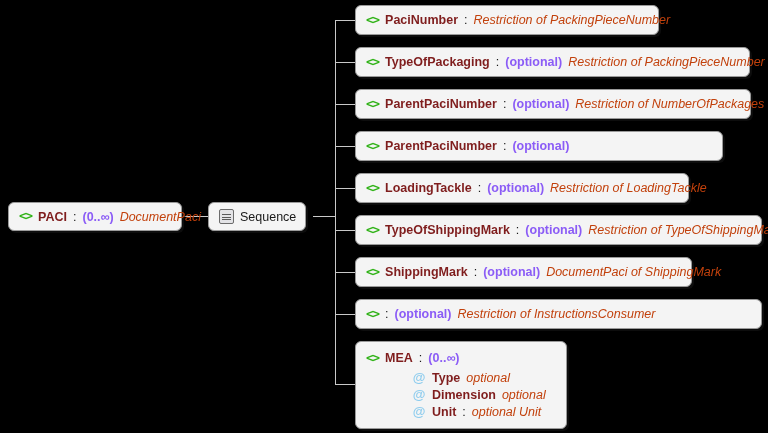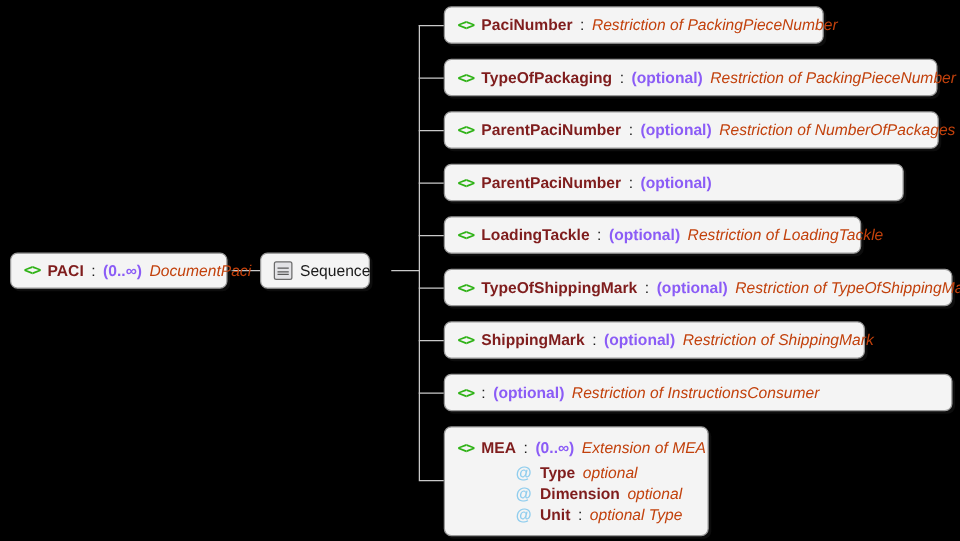--- a/index.html
+++ b/index.html
@@ -149,21 +149,21 @@
   <div class="node" style="left:8px; top:202px; width:174px; height:29px;">
     <div class="node-row">
       <span class="icon-element">&lt;&gt;</span>
       <span class="lbl-name">PACI</span>
       <span class="sep">:</span>
       <span class="lbl-card">(0..∞)</span>
       <span class="lbl-type">DocumentPaci</span>
     </div>
   </div>
 
-  <div class="node" style="left:208px; top:202px; width:88px; height:29px;">
+  <div class="node" style="left:208px; top:202px; width:98px; height:29px;">
     <div class="node-row">
       <span class="icon-sequence"></span>
       <span class="lbl-plain">Sequence</span>
     </div>
   </div>
 
   <div class="node" style="left:355px; top:5px; width:304px; height:30px;">
     <div class="node-row">
       <span class="icon-element">&lt;&gt;</span>
       <span class="lbl-name">PaciNumber</span>
@@ -221,55 +221,54 @@
       <span class="lbl-type">Restriction of TypeOfShippingMark</span>
     </div>
   </div>
 
   <div class="node" style="left:355px; top:257px; width:337px; height:30px;">
     <div class="node-row">
       <span class="icon-element">&lt;&gt;</span>
       <span class="lbl-name">ShippingMark</span>
       <span class="sep">:</span>
       <span class="lbl-card">(optional)</span>
-      <span class="lbl-type">Restriction of ShippingMark</span>
+      <span class="lbl-type">DocumentPaci of ShippingMark</span>
     </div>
   </div>
 
   <div class="node" style="left:355px; top:299px; width:407px; height:30px;">
     <div class="node-row">
       <span class="icon-element">&lt;&gt;</span>
       <span class="sep">:</span>
       <span class="lbl-card">(optional)</span>
       <span class="lbl-type">Restriction of InstructionsConsumer</span>
     </div>
   </div>
 
   <div class="node" style="left:355px; top:341px; width:212px; height:88px; justify-content:flex-start; padding-top:6px;">
     <div class="node-row">
       <span class="icon-element">&lt;&gt;</span>
       <span class="lbl-name">MEA</span>
       <span class="sep">:</span>
       <span class="lbl-card">(0..∞)</span>
-      <span class="lbl-type">Extension of MEA</span>
     </div>
 
     <div class="attr-list">
       <div class="attr-row">
         <span class="icon-attr">@</span>
         <span class="lbl-name">Type</span>
         <span class="lbl-type">optional</span>
       </div>
       <div class="attr-row">
         <span class="icon-attr">@</span>
         <span class="lbl-name">Dimension</span>
         <span class="lbl-type">optional</span>
       </div>
       <div class="attr-row">
         <span class="icon-attr">@</span>
         <span class="lbl-name">Unit</span>
         <span class="sep">:</span>
-        <span class="lbl-type">optional Type</span>
+        <span class="lbl-type">optional Unit</span>
       </div>
     </div>
   </div>
 
 </div>
 
 </body></html>

